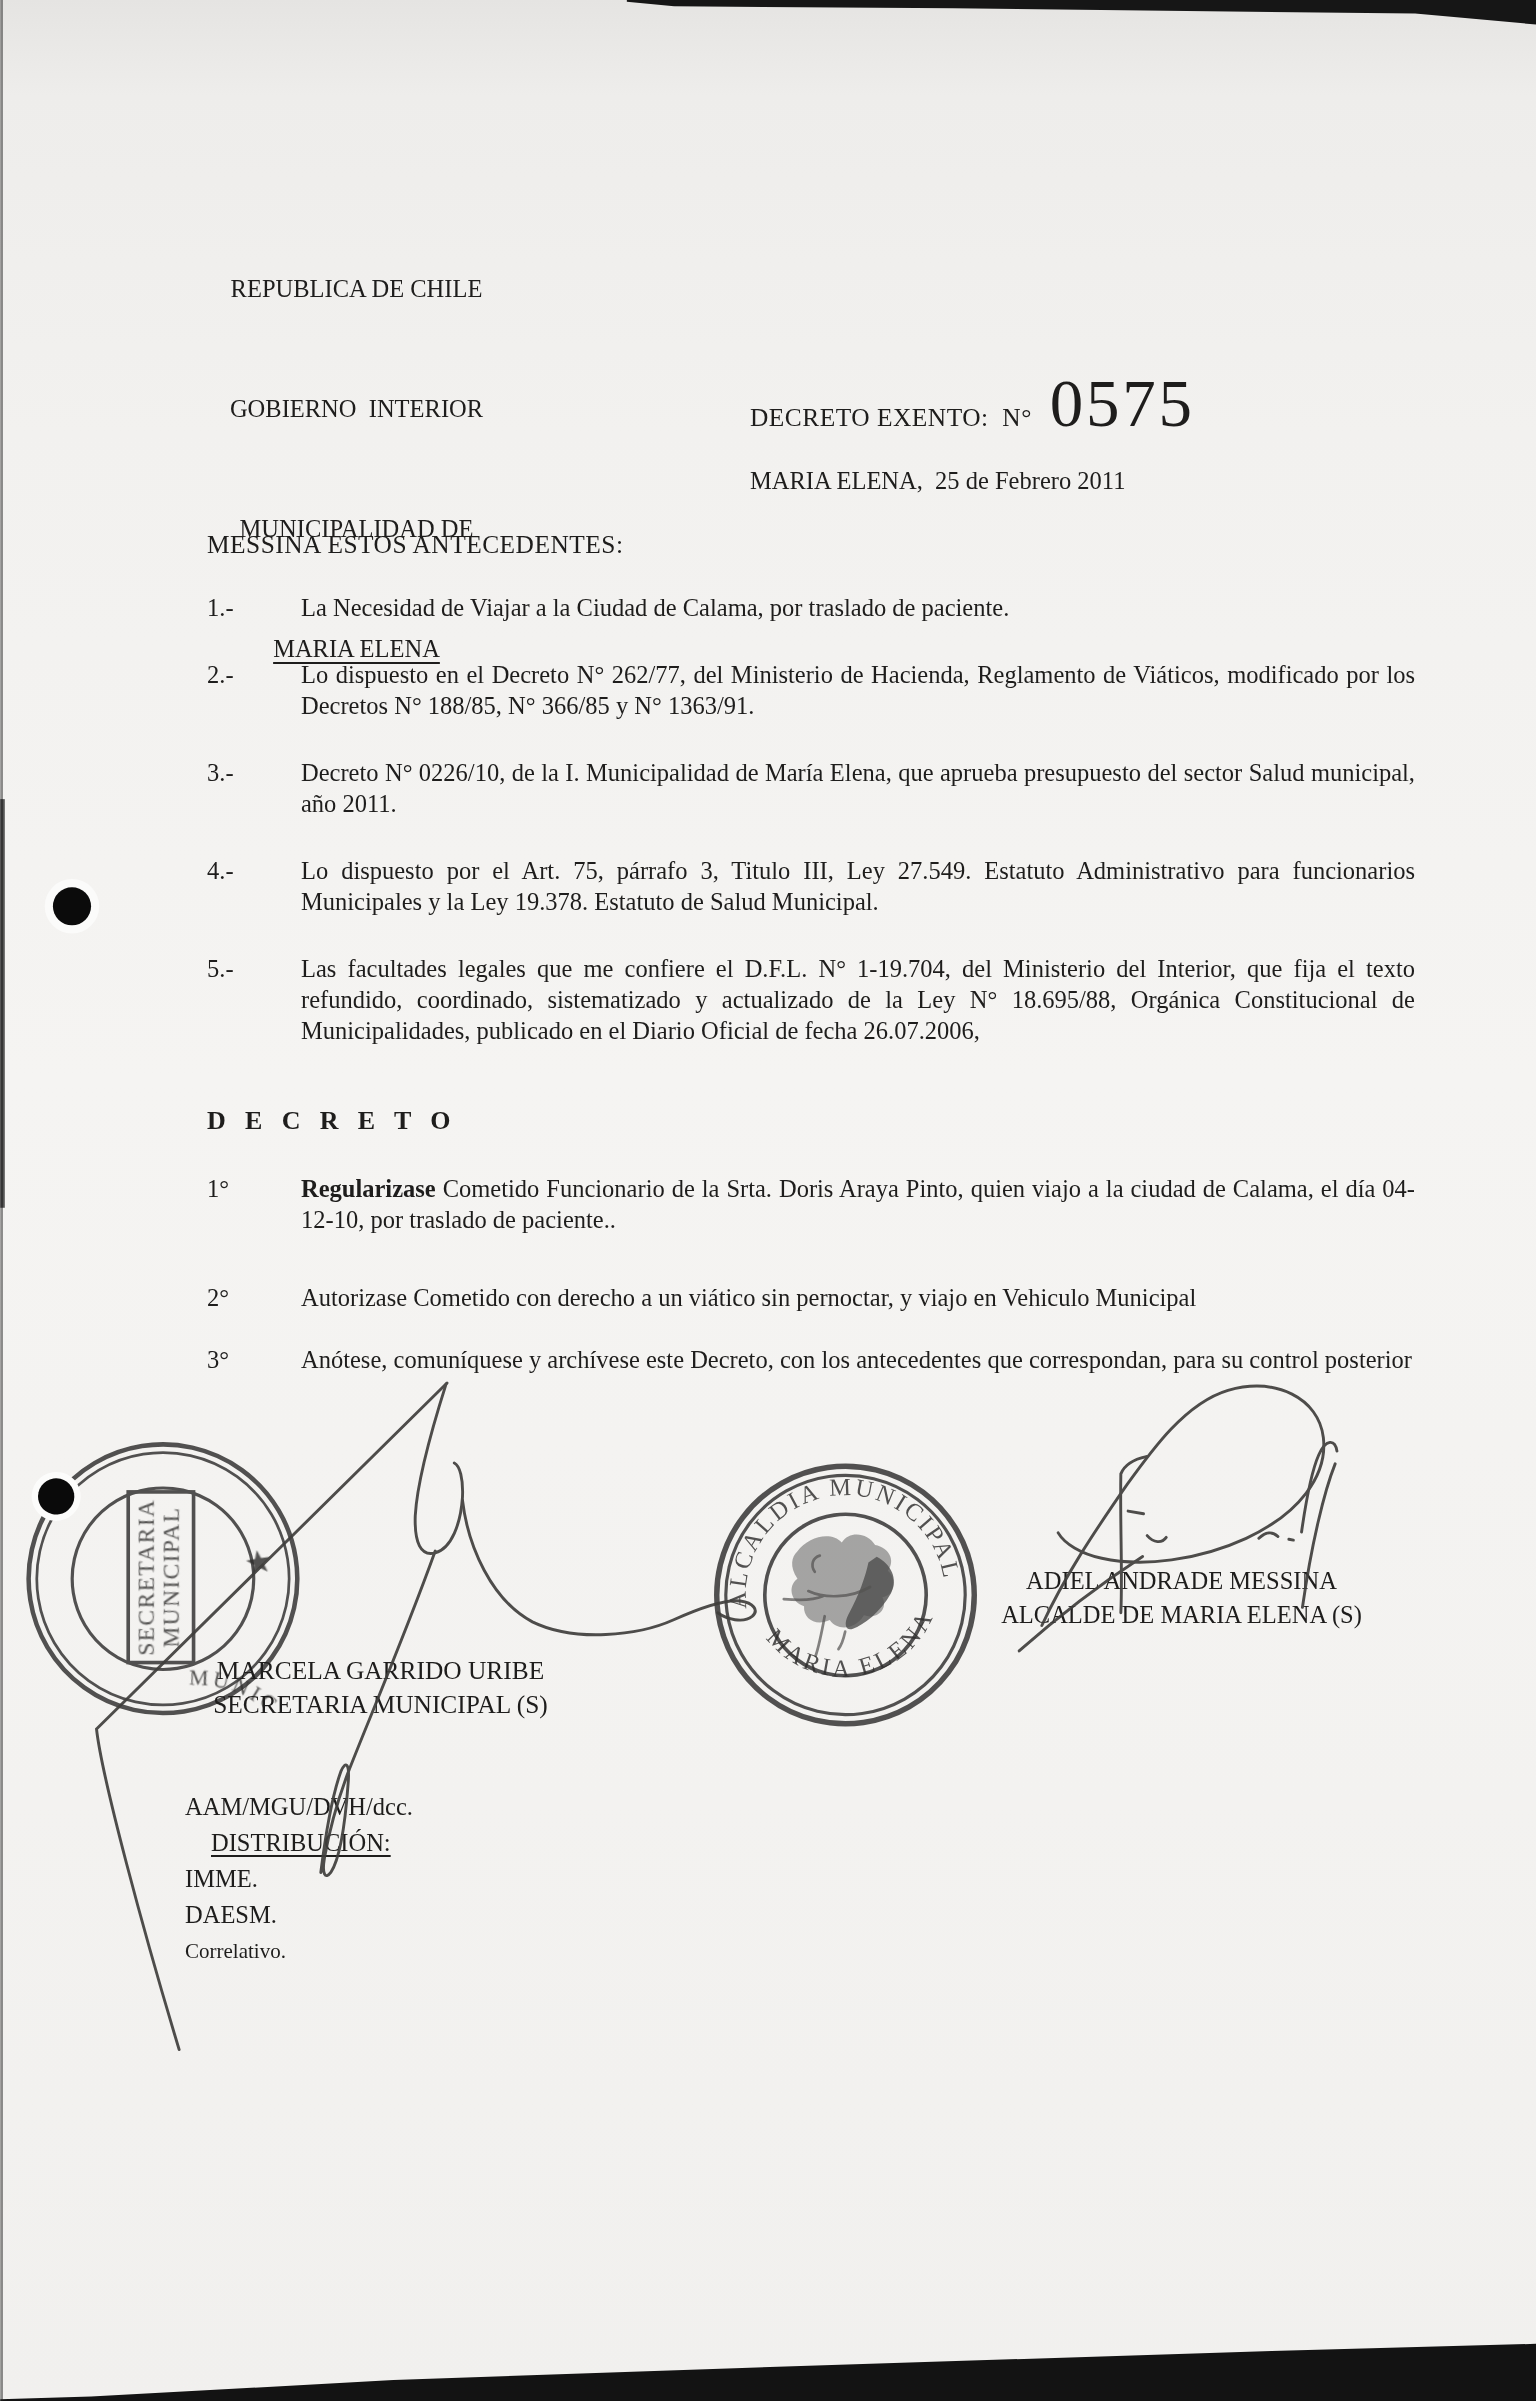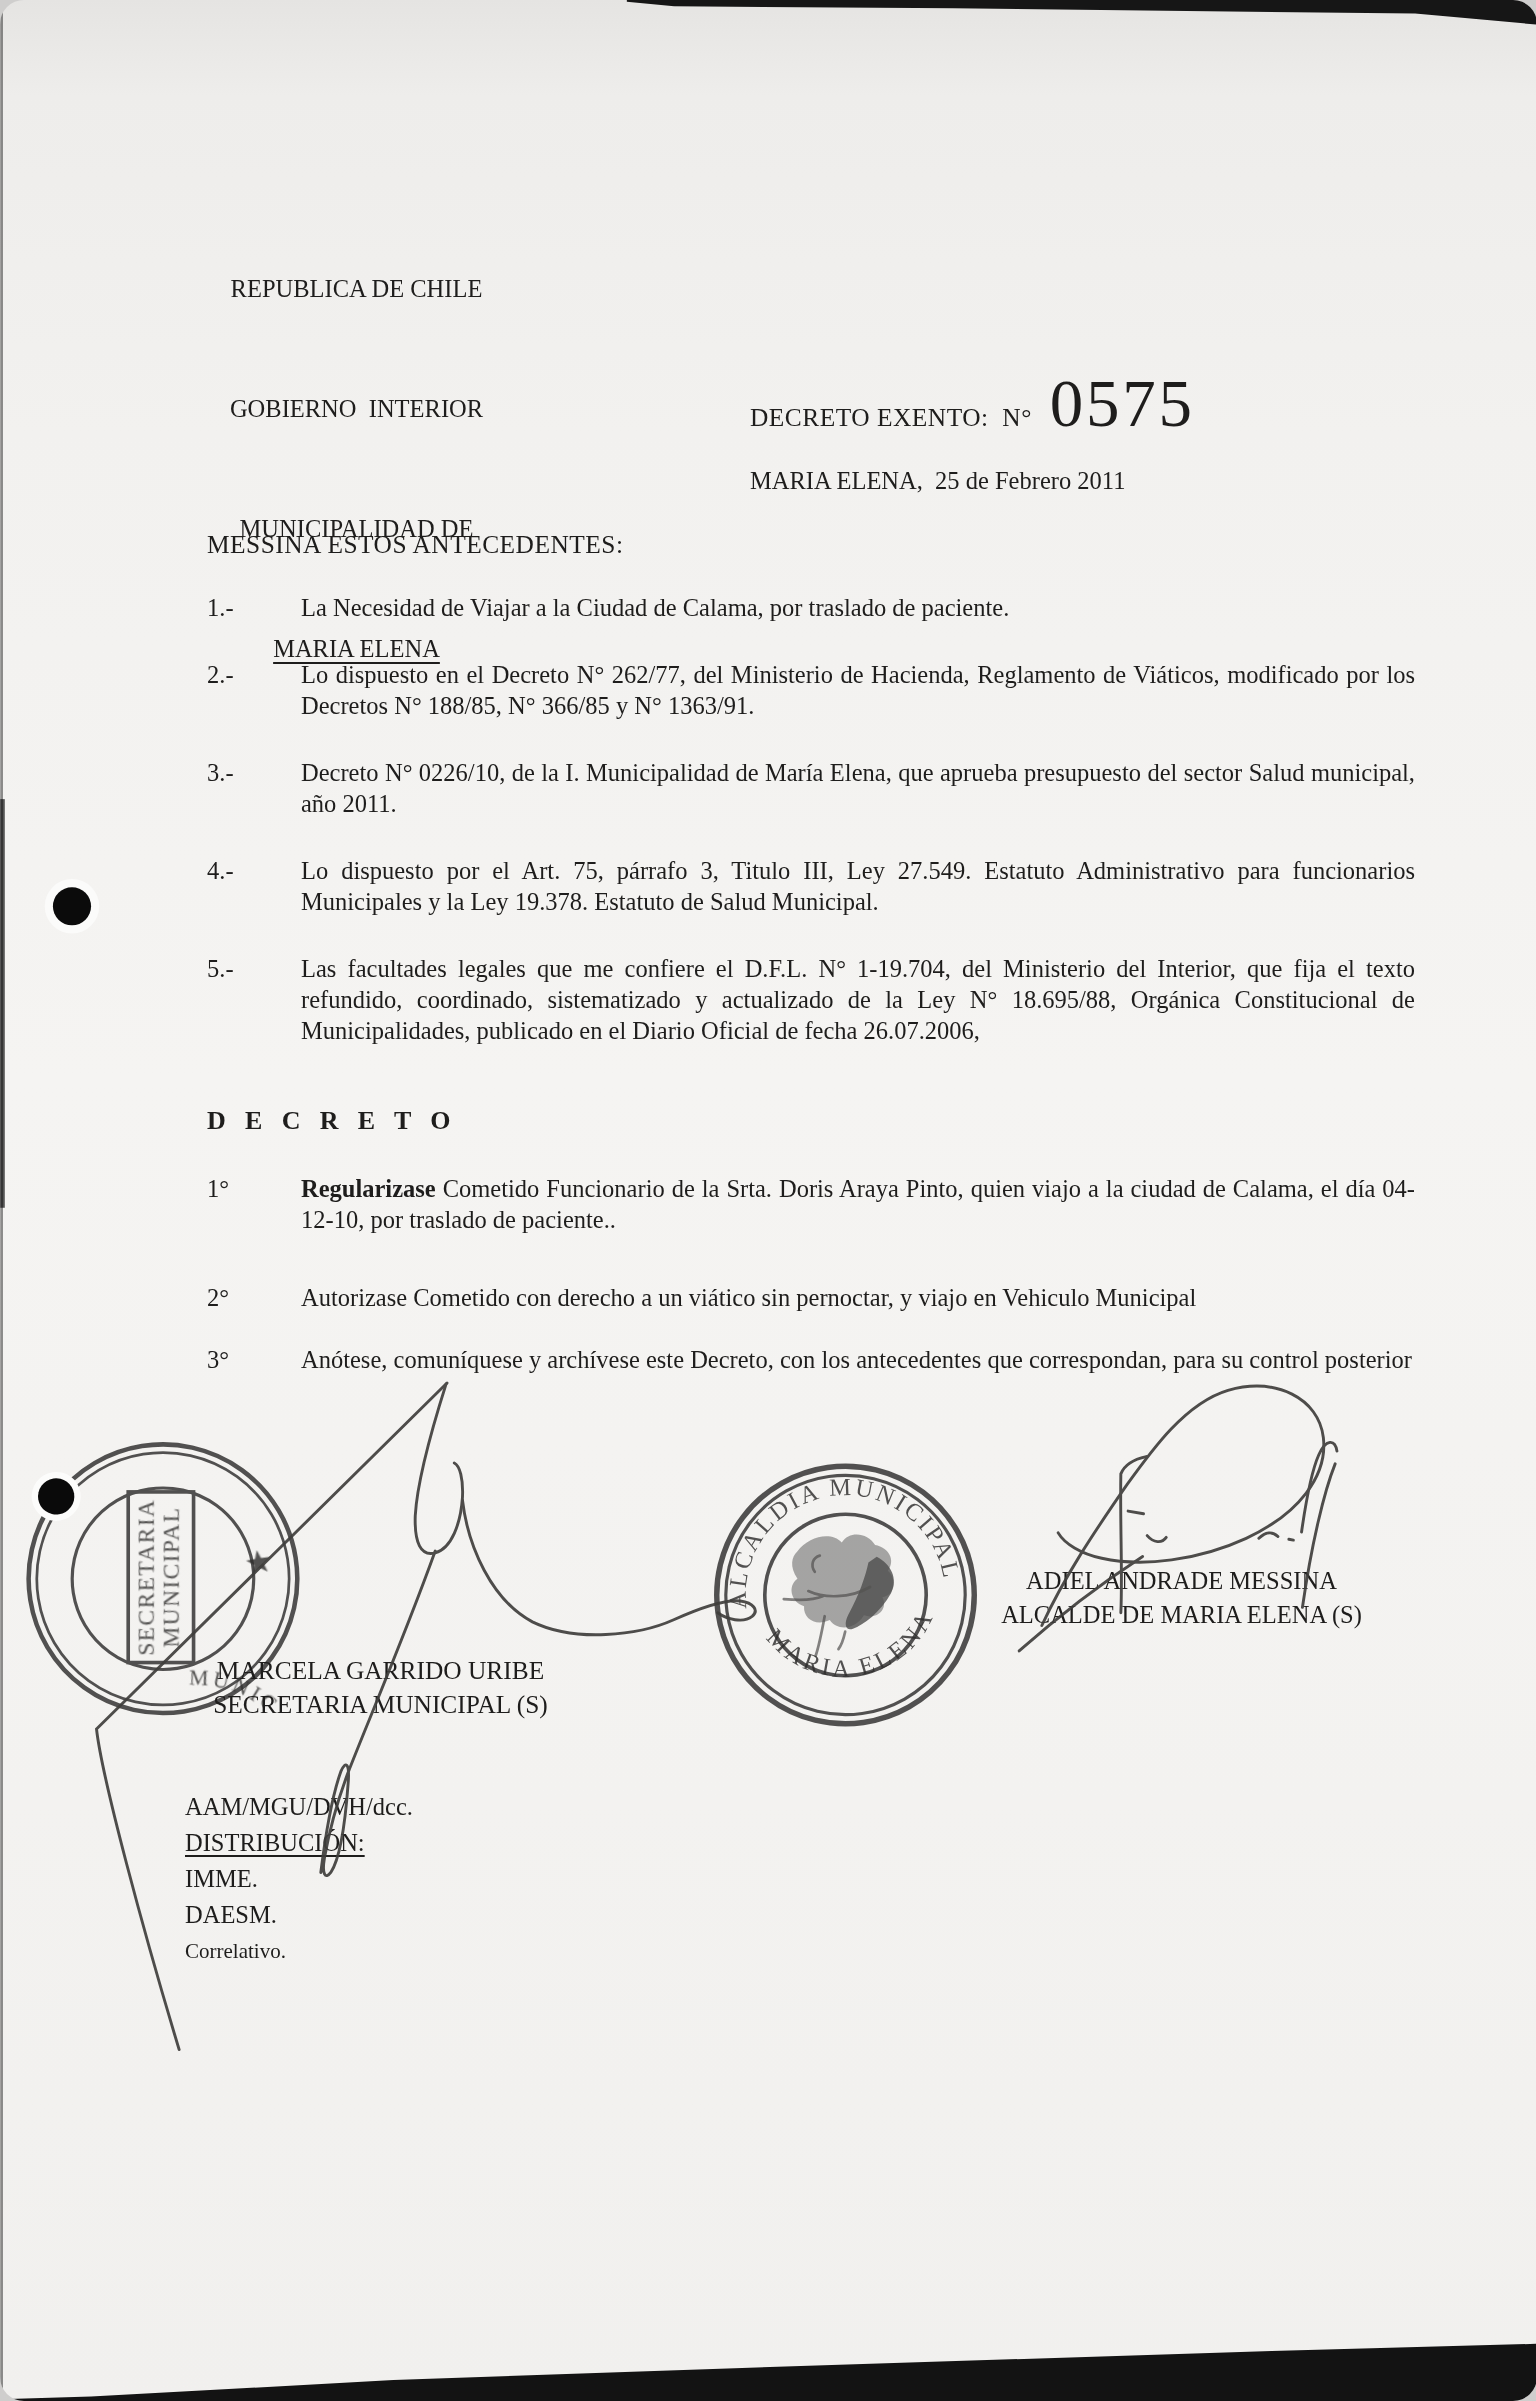--- a/index.html
+++ b/index.html
@@ -5,21 +5,20 @@
   html,body{margin:0;padding:0;background:#cfcecd;}
   #page{
     position:relative;
     width:1537px;height:2401px;
     margin:0 auto;
     overflow:hidden;
     background:
       linear-gradient(180deg,#e5e4e2 0%,#eeedeb 4%,#f2f1ef 18%,#f5f4f2 45%,#f3f2f0 75%,#f1f0ee 100%);
     font-family:"Liberation Serif","DejaVu Serif",serif;
     color:#1e1d1c;
-    border-radius:24px;
   }
   .abs{position:absolute;}
   
   #letterhead{left:202px;top:189px;width:309px;text-align:center;font-size:24.5px;line-height:40px;white-space:pre;}
   #letterhead .underl{text-decoration:underline;text-underline-offset:4.5px;text-decoration-thickness:1.8px;}
   
   #decree-line{left:750px;top:367px;display:flex;align-items:baseline;}
   #decree-label{font-size:25.4px;letter-spacing:0.5px;white-space:pre;}
   #decree-number{font-size:67px;letter-spacing:2.7px;margin-left:18px;line-height:73px;}
   #date-line{left:750px;top:467px;font-size:24.5px;white-space:pre;}
@@ -33,21 +32,21 @@
   .item .txt{font-size:24.5px;line-height:31px;text-align:justify;text-align-last:left;}
   #decreto-list .item:nth-child(1){margin-bottom:47px;}
   #decreto-list .item:nth-child(2){margin-bottom:31px;}
   .lead{font-weight:bold;}
   #decreto-heading{left:207px;top:1106px;font-size:26px;font-weight:bold;letter-spacing:6.4px;}
   
   #marcela-block{left:178px;top:1653px;width:405px;text-align:center;font-size:25.4px;line-height:34px;z-index:12;}
   #adiel-block{left:986px;top:1564px;width:391px;text-align:center;font-size:24.5px;line-height:34px;z-index:12;}
   
   #footer-block{left:185px;top:1789px;font-size:24.5px;line-height:36px;z-index:12;}
-  #footer-block .underl{text-decoration:underline;text-underline-offset:3.6px;text-decoration-thickness:1.8px;}
+  #footer-block .underl{text-decoration:underline;text-underline-offset:3.6px;text-decoration-thickness:1.8px;margin-left:26px;}
   #footer-correlativo{font-size:21px;}
   
   #stamp-secretaria{left:25.4px;top:1437px;transform:rotate(-9deg);z-index:8;}
   #stamp-alcaldia{left:713px;top:1459px;transform:rotate(-8deg);z-index:8;}
   .stampink{opacity:.82;}
   
   #artifacts,#signatures{left:0;top:0;z-index:18;pointer-events:none;}
   #artifacts{z-index:4;}
 </style>
 </head>

